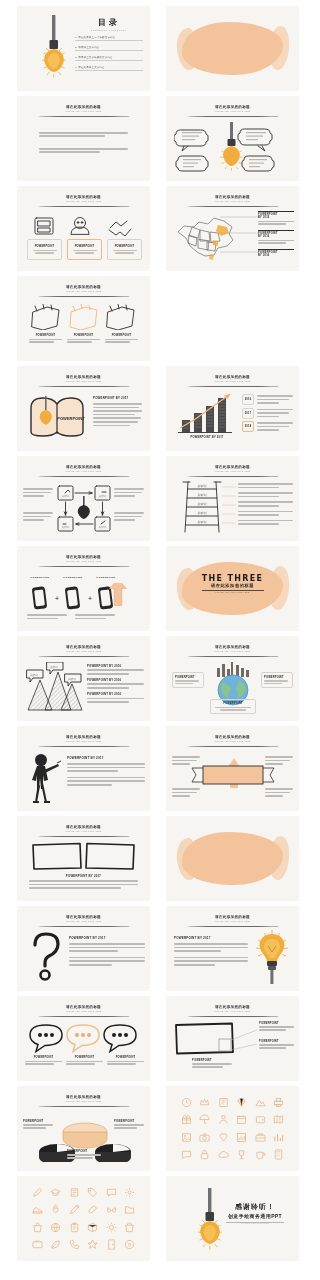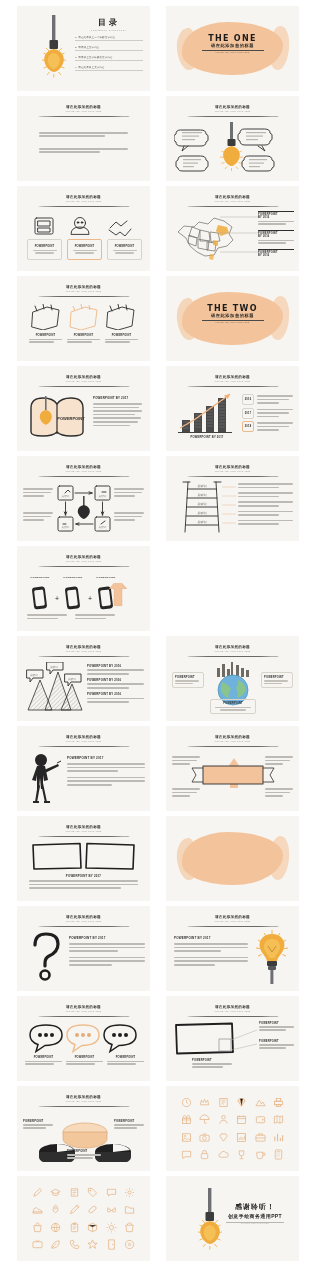--- a/index.html
+++ b/index.html
@@ -139,26 +139,20 @@
             </div>
           <div class="toc-item">
               <div class="tx">4. 请在此添加上文字内容</div>
             </div>
         </div>
       </div>
     </div>
 
     <div class="slide">
       <div class="brush"></div>
-      <div class="sec-txt">
-        <div class="sec-en">THE ONE</div>
-        <div class="sec-cn">请在此添加您的标题</div>
-        <div class="sec-rule"></div>
-        <div class="sec-en2">PLEASE ADD YOUR TITLE HERE</div>
-      </div>
     </div>
   </div>
 
   <div class="row">
     <div class="slide">
       <div class="hdr">
         <div class="t-cn">请在此添加您的标题</div>
         <div class="t-en">PLEASE ADD YOUR TITLE HERE</div>
         <div class="rule"></div>
       </div>
@@ -318,29 +312,20 @@
             <div class="ln" style="width:75%;margin-top:1.2px"></div>
         </div>
         <div style="width:33px">
           <div class="cap">POWERPOINT</div>
           <div class="ln" style="margin-top:1.5px"></div>
             <div class="ln" style="width:75%;margin-top:1.2px"></div>
         </div>
       </div>
     </div>
 
-    <div class="slide">
-      <div class="brush"></div>
-      <div class="sec-txt">
-        <div class="sec-en">THE TWO</div>
-        <div class="sec-cn">请在此添加您的标题</div>
-        <div class="sec-rule"></div>
-        <div class="sec-en2">PLEASE ADD YOUR TITLE HERE</div>
-      </div>
-    </div>
   </div>
 
   <div class="row">
     <div class="slide">
       <div class="hdr">
         <div class="t-cn">请在此添加您的标题</div>
         <div class="t-en">PLEASE ADD YOUR TITLE HERE</div>
         <div class="rule"></div>
       </div>
       <svg style="position:absolute;left:10px;top:28px;width:62px;height:48px" viewBox="0 0 62 48">
@@ -552,20 +537,29 @@
       <div style="position:absolute;left:10px;top:68px;width:40px" class="lines">
         <div class="ln" style="width:100%"></div>
           <div class="ln" style="width:78%"></div>
       </div>
       <div style="position:absolute;left:58px;top:68px;width:40px" class="lines">
         <div class="ln" style="width:100%"></div>
           <div class="ln" style="width:78%"></div>
       </div>
     </div>
 
+    <div class="slide">
+      <div class="brush"></div>
+      <div class="sec-txt">
+        <div class="sec-en">THE THREE</div>
+        <div class="sec-cn">请在此添加您的标题</div>
+        <div class="sec-rule"></div>
+        <div class="sec-en2">PLEASE ADD YOUR TITLE HERE</div>
+      </div>
+    </div>
   </div>
 
   <div class="row">
     <div class="slide">
       <div class="hdr">
         <div class="t-cn">请在此添加您的标题</div>
         <div class="t-en">PLEASE ADD YOUR TITLE HERE</div>
         <div class="rule"></div>
       </div>
       <svg style="position:absolute;left:8px;top:26px;width:58px;height:52px" viewBox="0 0 58 52">

